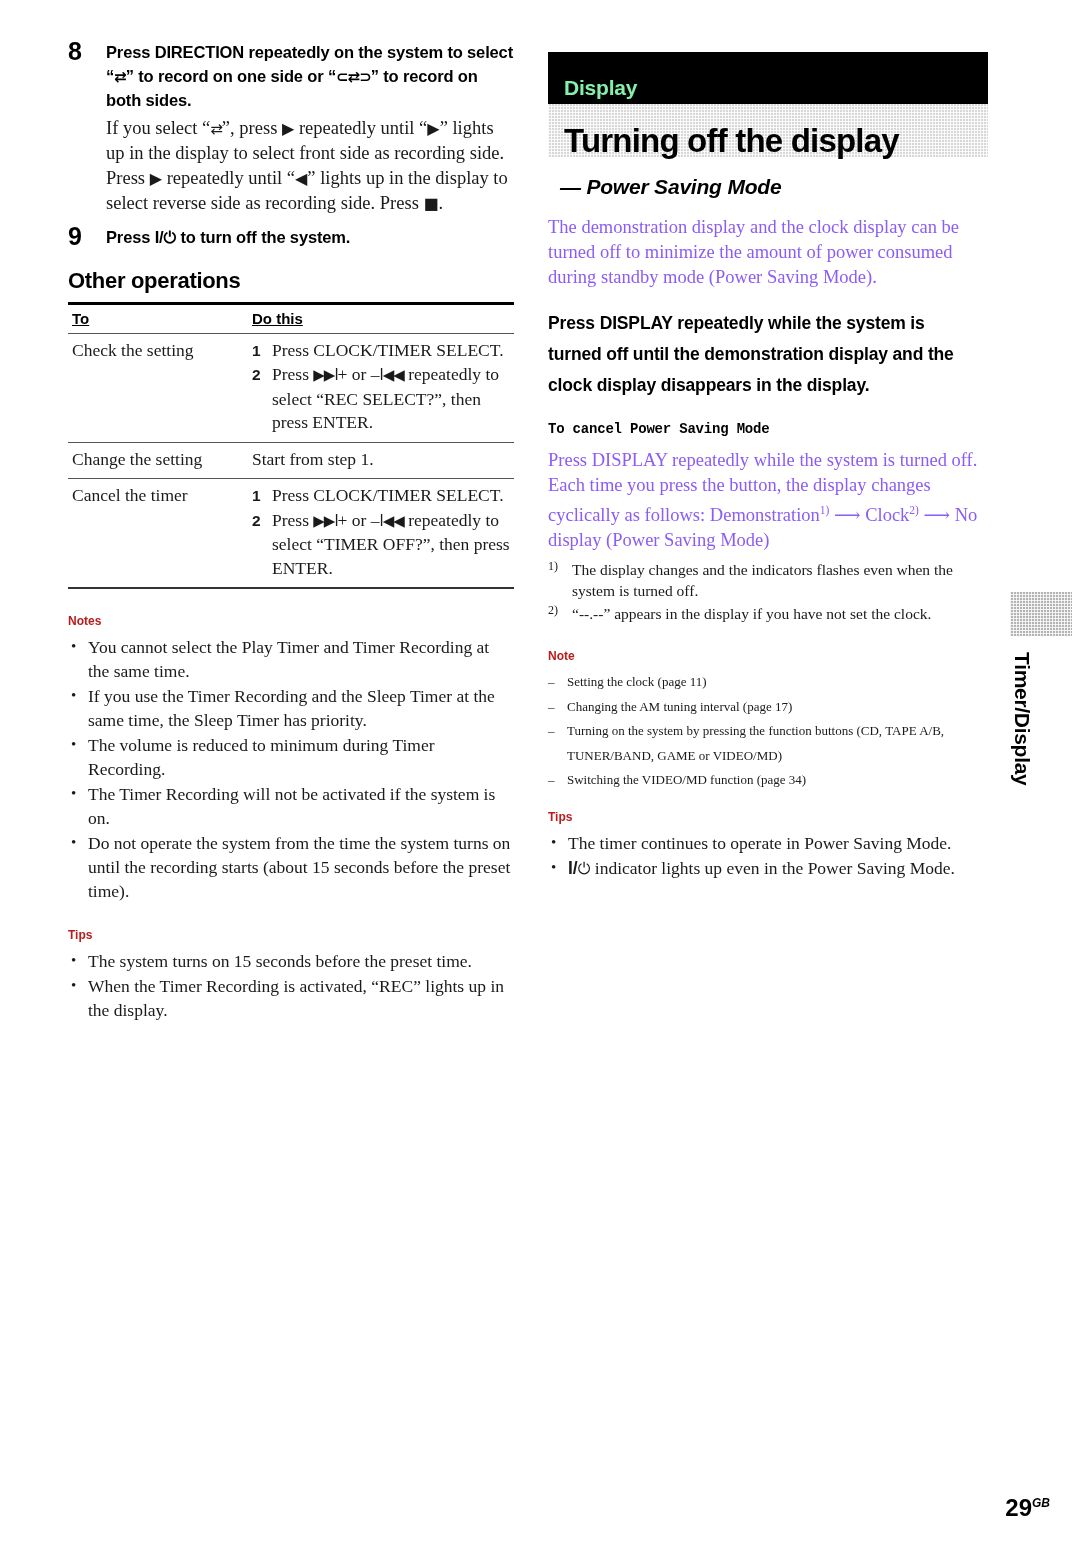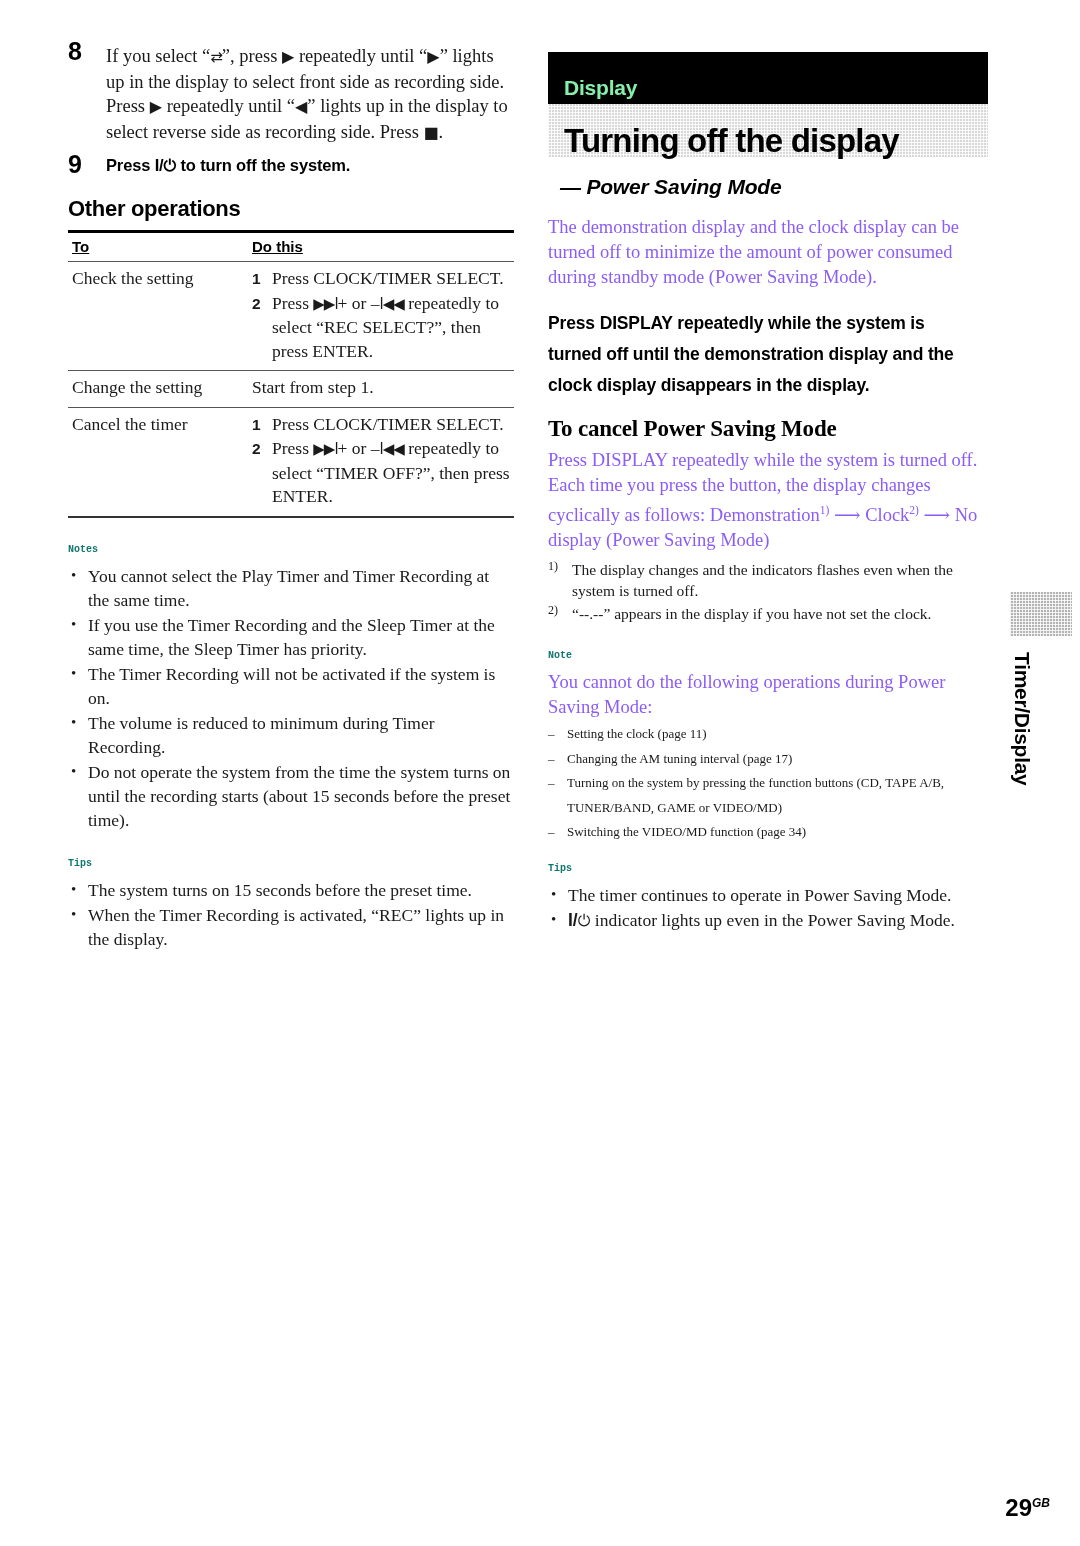--- a/index.html
+++ b/index.html
@@ -128,26 +128,26 @@
     font-family: "Liberation Sans", "DejaVu Sans", sans-serif;
     font-weight: bold;
     font-size: 15.5px;
     line-height: 23.5px;
     flex: 0 0 20px;
   }
   .substep-t { flex: 1 1 auto; }
 
   
   .h-small {
-    font-family: Liberation Mono, monospace;
-    font-weight: bold;
-    font-size: 10px;
+    font-family: Liberation Sans, sans-serif;
+    font-weight: bold;
+    font-size: 12px;
     line-height: 20px;
     margin: 22px 0 4px 0;
-    color: #0f766e;
+    color: #b91c1c;
   }
   ul.bul {
     list-style: none;
     margin: 0;
     padding: 0;
   }
   ul.bul > li {
     position: relative;
     padding-left: 20px;
     font-size: 17.5px;
@@ -237,23 +237,23 @@
   .lead-bold {
     font-family: "Liberation Sans", "DejaVu Sans", sans-serif;
     font-weight: bold;
     font-size: 17.5px;
     line-height: 31px;
     margin: 0 15px 16px 0;
     letter-spacing: -0.15px;
     color: #000;
   }
   .h-bold-sans {
-    font-family: Liberation Serif, serif;
-    font-weight: bold;
-    font-size: 23px;
+    font-family: Liberation Mono, monospace;
+    font-weight: bold;
+    font-size: 14px;
     line-height: 24px;
     margin: 0 0 7px 0;
     letter-spacing: -0.2px;
     color: #000;
   }
 
   ol.footnotes {
     list-style: none;
     margin: 4px 0 0 0;
     padding: 0;
@@ -323,20 +323,21 @@
 </head>
 <body>
 
 <div class="page">
 
   <div class="col-left">
 
     <div class="step">
       <div class="step-num">8</div>
       <div class="step-body">
+        <div class="step-head"><span>Press DIRECTION repeatedly on the system to select “</span><span class="glyph">⇄</span><span>” to record on one side or “</span><span class="glyph">⊂⇄⊃</span><span>” to record on both sides.</span></div>
         <div class="step-sub"><span>If you select “</span><span class="glyph">⇄</span><span>”, press </span><span class="glyph-big">▶</span><span> repeatedly until “</span><span class="glyph-big">▶</span><span>” lights up in the display to select front side as recording side. Press </span><span class="glyph-big">▶</span><span> repeatedly until “</span><span class="glyph-big">◀</span><span>” lights up in the display to select reverse side as recording side. Press </span><span class="glyph-big">■</span><span>.</span></div>
       </div>
     </div>
 
     <div class="step" style="margin-top:6px;">
       <div class="step-num">9</div>
       <div class="step-body">
         <div class="step-head"><span>Press I/</span><span class="glyph-big">⏻</span><span> to turn off the system.</span></div>
       </div>
     </div>
@@ -381,22 +382,22 @@
             </div>
           </td>
         </tr>
       </tbody>
     </table>
 
     <div class="h-small">Notes</div>
     <ul class="bul">
       <li>You cannot select the Play Timer and Timer Recording at the same time.</li>
       <li>If you use the Timer Recording and the Sleep Timer at the same time, the Sleep Timer has priority.</li>
+      <li>The volume is reduced to minimum during Timer Recording.</li>
       <li>The Timer Recording will not be activated if the system is on.</li>
-      <li>The volume is reduced to minimum during Timer Recording.</li>
       <li>Do not operate the system from the time the system turns on until the recording starts (about 15 seconds before the preset time).</li>
     </ul>
 
     <div class="h-small">Tips</div>
     <ul class="bul">
       <li>The system turns on 15 seconds before the preset time.</li>
       <li>When the Timer Recording is activated, “REC” lights up in the display.</li>
     </ul>
 
   </div>
@@ -418,21 +419,20 @@
 
     <div class="h-bold-sans">To cancel Power Saving Mode</div>
     <p class="body" style="margin-bottom:6px;"><span>Press DISPLAY repeatedly while the system is turned off. Each time you press the button, the display changes cyclically as follows: Demonstration</span><sup class="ref">1)</sup><span> ⟶ Clock</span><sup class="ref">2)</sup><span> ⟶ No display (Power Saving Mode)</span></p>
 
     <ol class="footnotes">
       <li><span class="fn-mark">1)</span><span>The display changes and the indicators flashes even when the system is turned off.</span></li>
       <li><span class="fn-mark">2)</span><span>“--.--” appears in the display if you have not set the clock.</span></li>
     </ol>
 
     <div class="h-small">Note</div>
-    <p class="body" style="margin-bottom:2px;">You cannot do the following operations during Power Saving Mode:</p>
     <ul class="dash">
       <li>Setting the clock (page 11)</li>
       <li>Changing the AM tuning interval (page 17)</li>
       <li>Turning on the system by pressing the function buttons (CD, TAPE A/B, TUNER/BAND, GAME or VIDEO/MD)</li>
       <li>Switching the VIDEO/MD function (page 34)</li>
     </ul>
 
     <div class="h-small" style="margin-top:14px;">Tips</div>
     <ul class="bul">
       <li>The timer continues to operate in Power Saving Mode.</li>

